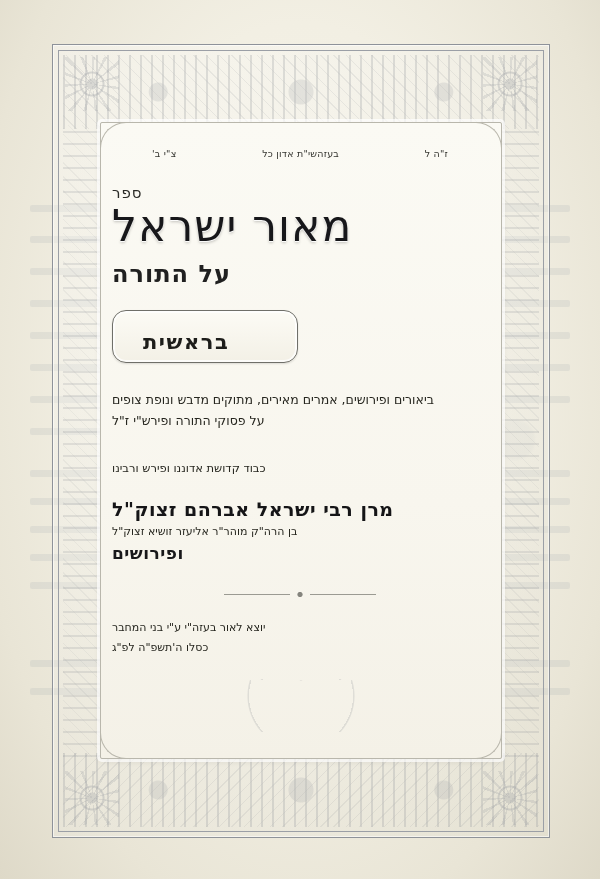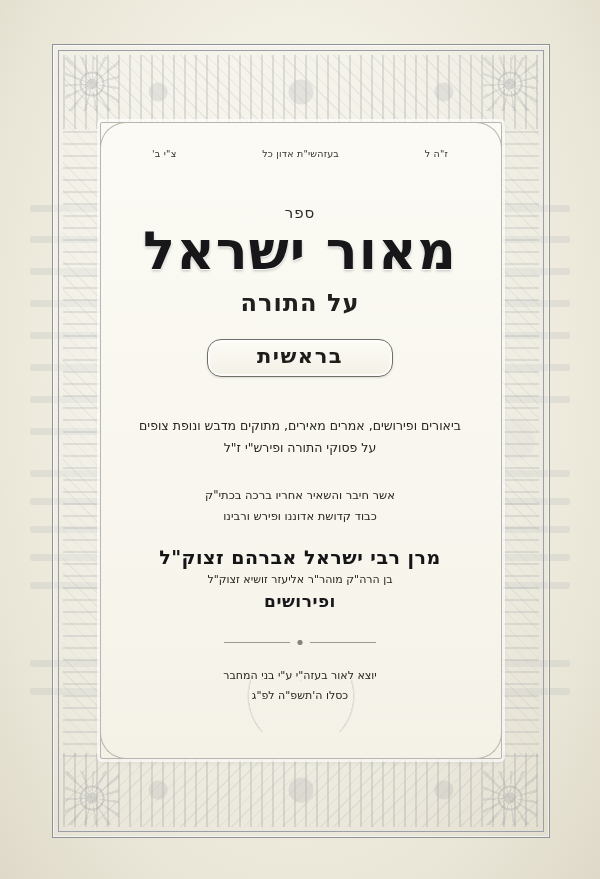--- a/index.html
+++ b/index.html
@@ -150,66 +150,66 @@
     font-size: 9.5px;
     color: #34342f;
     letter-spacing: .2px;
   }
 
   
   .content {
     position: absolute;
     left: 112px;
     width: 376px;
-    top: 204px;
-    text-align: center;
+    top: 184px;
+    text-align: left;
     direction: rtl;
     color: #1d1d1a;
   }
 
   .kicker {
     font-size: 15px;
     letter-spacing: 1px;
     color: #2a2a26;
     margin-bottom: -2px;
   }
 
   .main-title {
-    font-size: 53px;
-    font-weight: 700;
+    font-size: 44px;
+    font-weight: 400;
     line-height: 1.08;
     letter-spacing: 1px;
     margin: 2px 0 10px 0;
     color: #17171a;
     text-shadow: 0 1px 0 rgba(255,255,255,.9), 0 2px 3px rgba(0,0,0,.22);
   }
 
   .subtitle {
     font-size: 24px;
     font-weight: 700;
     letter-spacing: 1px;
     margin-bottom: 22px;
     color: #202020;
   }
 
   .volume-box {
     display: inline-block;
     min-width: 124px;
-    padding: 4px 30px 8px;
+    padding: 19px 30px 8px;
     border: 1px solid #6f6f69;
     border-radius: 14px;
     background: linear-gradient(180deg, #fcfbf5, #f3f0e6);
     font-size: 21px;
     font-weight: 700;
     letter-spacing: 1.5px;
     box-shadow: inset 0 0 0 2px rgba(255,255,255,.75), 0 1px 2px rgba(0,0,0,.12);
   }
 
   .desc {
-    margin-top: 38px;
+    margin-top: 26px;
     font-size: 12.5px;
     line-height: 1.75;
     color: #26261f;
   }
 
   .attrib {
     margin-top: 26px;
     font-size: 11.5px;
     line-height: 1.85;
     color: #26261f;
@@ -339,21 +339,20 @@
     <div class="subtitle">על התורה</div>
 
     <div class="volume-box">בראשית</div>
 
     <div class="desc">
       <div>ביאורים ופירושים, אמרים מאירים, מתוקים מדבש ונופת צופים</div>
       <div>על פסוקי התורה ופירש"י ז"ל</div>
     </div>
 
     <div class="attrib">
-      <div>אשר חיבר והשאיר אחריו ברכה בכתי"ק</div>
       <div>כבוד קדושת אדוננו ופירש ורבינו</div>
     </div>
 
     <div class="author-name">מרן רבי ישראל אברהם זצוק"ל</div>
     <div class="author-sub">בן הרה"ק מוהר"ר אליעזר זושיא זצוק"ל</div>
     <div class="author-place">ופירושים</div>
 
     <div class="divider"></div>
 
     <div class="imprint">

